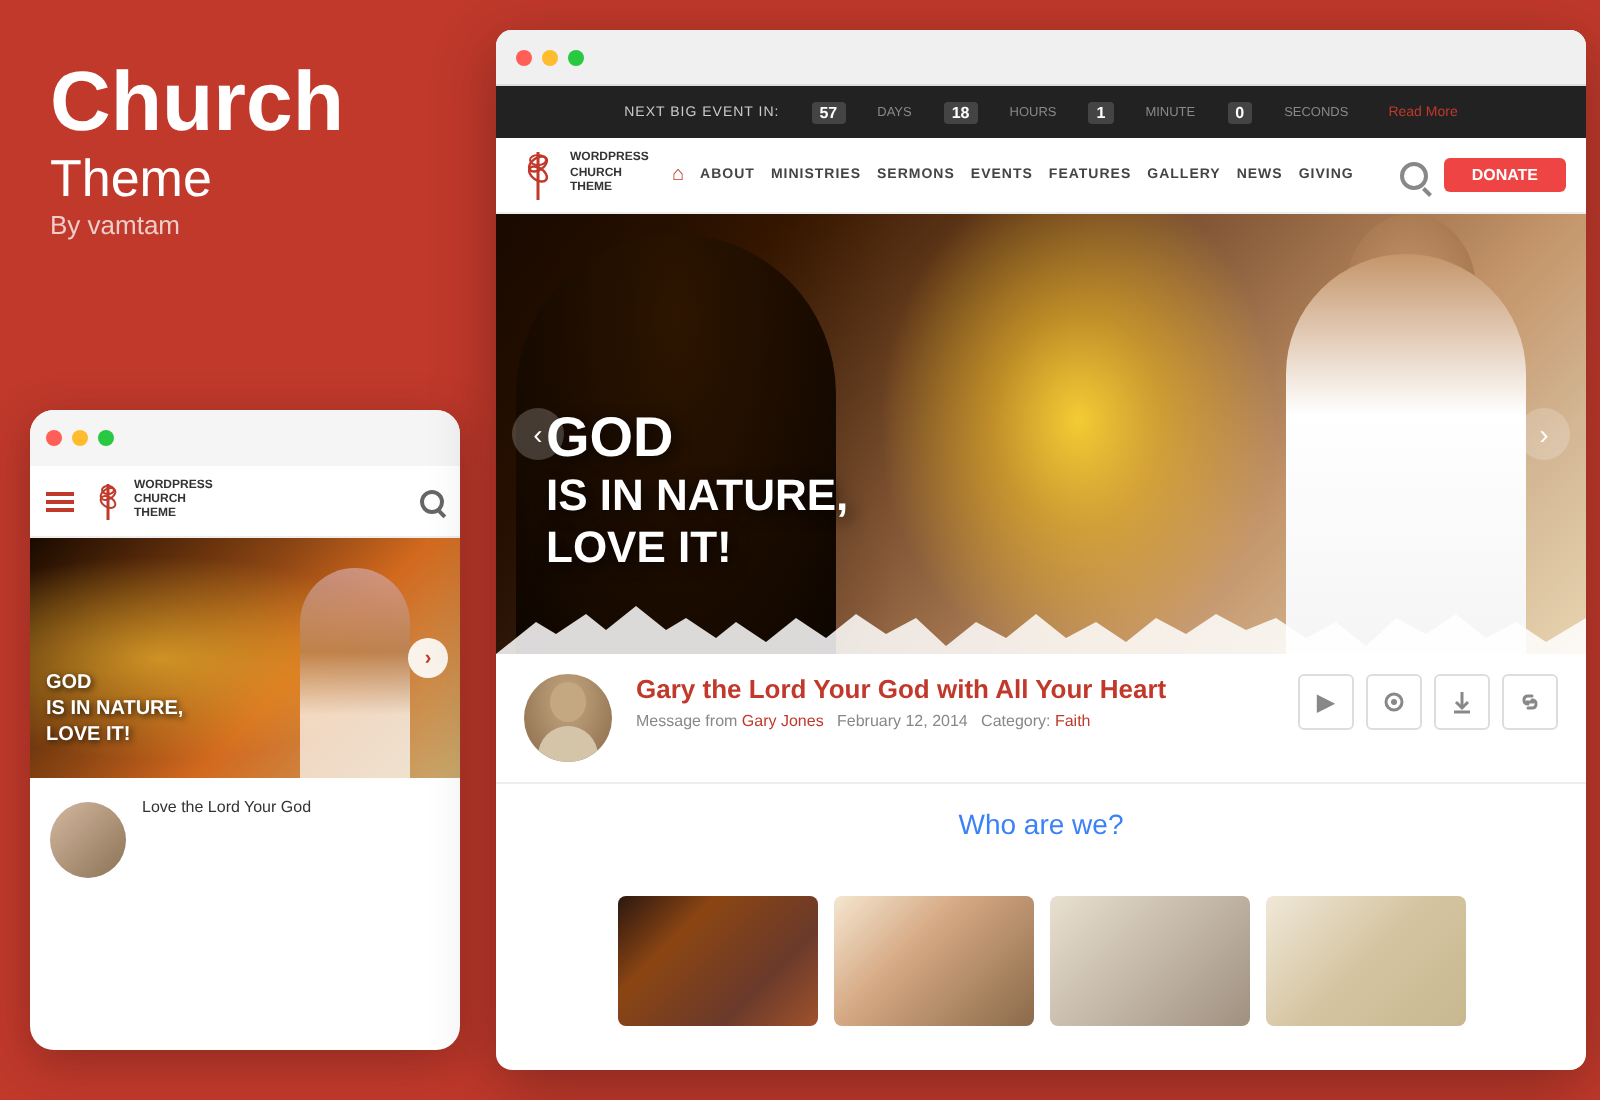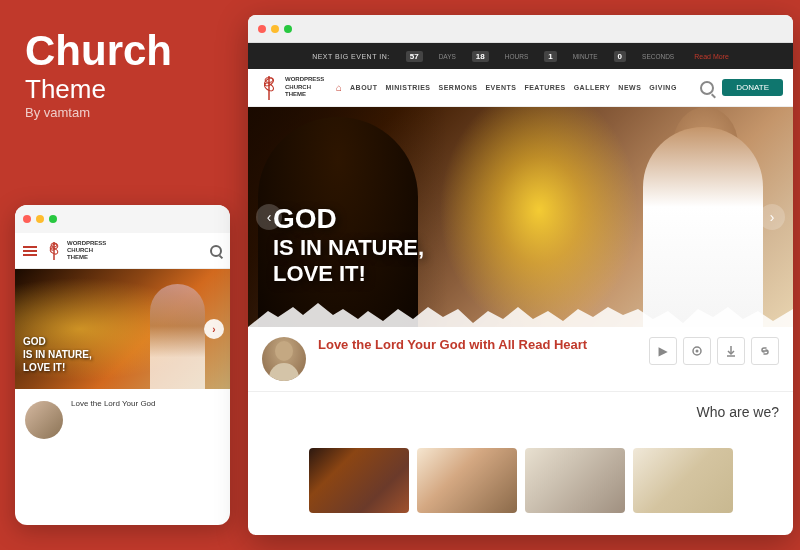--- a/index.html
+++ b/index.html
@@ -334,27 +334,27 @@
     .navbar-search::after {
       content: '';
       position: absolute;
       width: 5px; height: 2px;
       background: #888;
       bottom: -4px; right: -4px;
       transform: rotate(45deg);
     }
 
     .donate-btn {
-      background: #0f766e;
+      background: #ef4444;
       color: #fff;
       border: none;
       padding: 4px 14px;
       border-radius: 3px;
       font-size: 8px;
-      font-weight: normal;
+      font-weight: bold;
       cursor: pointer;
       text-transform: uppercase;
     }
 
     
     .hero-section {
       width: 100%;
       height: 220px;
       position: relative;
       overflow: hidden;
@@ -527,24 +527,23 @@
     }
 
     
     .who-section {
       padding: 12px 14px;
       text-align: center;
     }
 
     .who-title {
       font-size: 14px;
-      color: #404040;
+      color: #3b82f6;
       font-weight: 400;
       margin-bottom: 28px;
-      text-align: right;
     }
 
     .who-images {
       display: flex;
       gap: 8px;
       justify-content: center;
     }
 
     .who-img {
       width: 100px; height: 65px;
@@ -685,21 +684,30 @@
       </svg>
     </div>
   </div>
 
   <div class="message-section">
     <div class="message-avatar">
       <div class="message-avatar-head"></div>
       <div class="message-avatar-body"></div>
     </div>
     <div class="message-content">
-      <div class="message-title">Love the Lord Your God with All Read Heart</div>
+      <div class="message-title">Gary the Lord Your God with All Your Heart</div>
+      <div class="message-meta">
+        <span>Message from</span>
+        <span class="author-name">Gary Jones</span>
+        &nbsp;
+        <span>February 12, 2014</span>
+        &nbsp;
+        <span>Category:</span>
+        <span class="category">Faith</span>
+      </div>
     </div>
     <div class="message-icons">
       <div class="msg-icon-btn">▶</div>
       <div class="msg-icon-btn">
         <svg width="12" height="12" viewBox="0 0 12 12" xmlns="http://www.w3.org/2000/svg">
           <circle cx="6" cy="6" r="4" fill="none" stroke="#888" stroke-width="1.5"></circle>
           <circle cx="6" cy="6" r="1.5" fill="#888"></circle>
         </svg>
       </div>
       <div class="msg-icon-btn">

